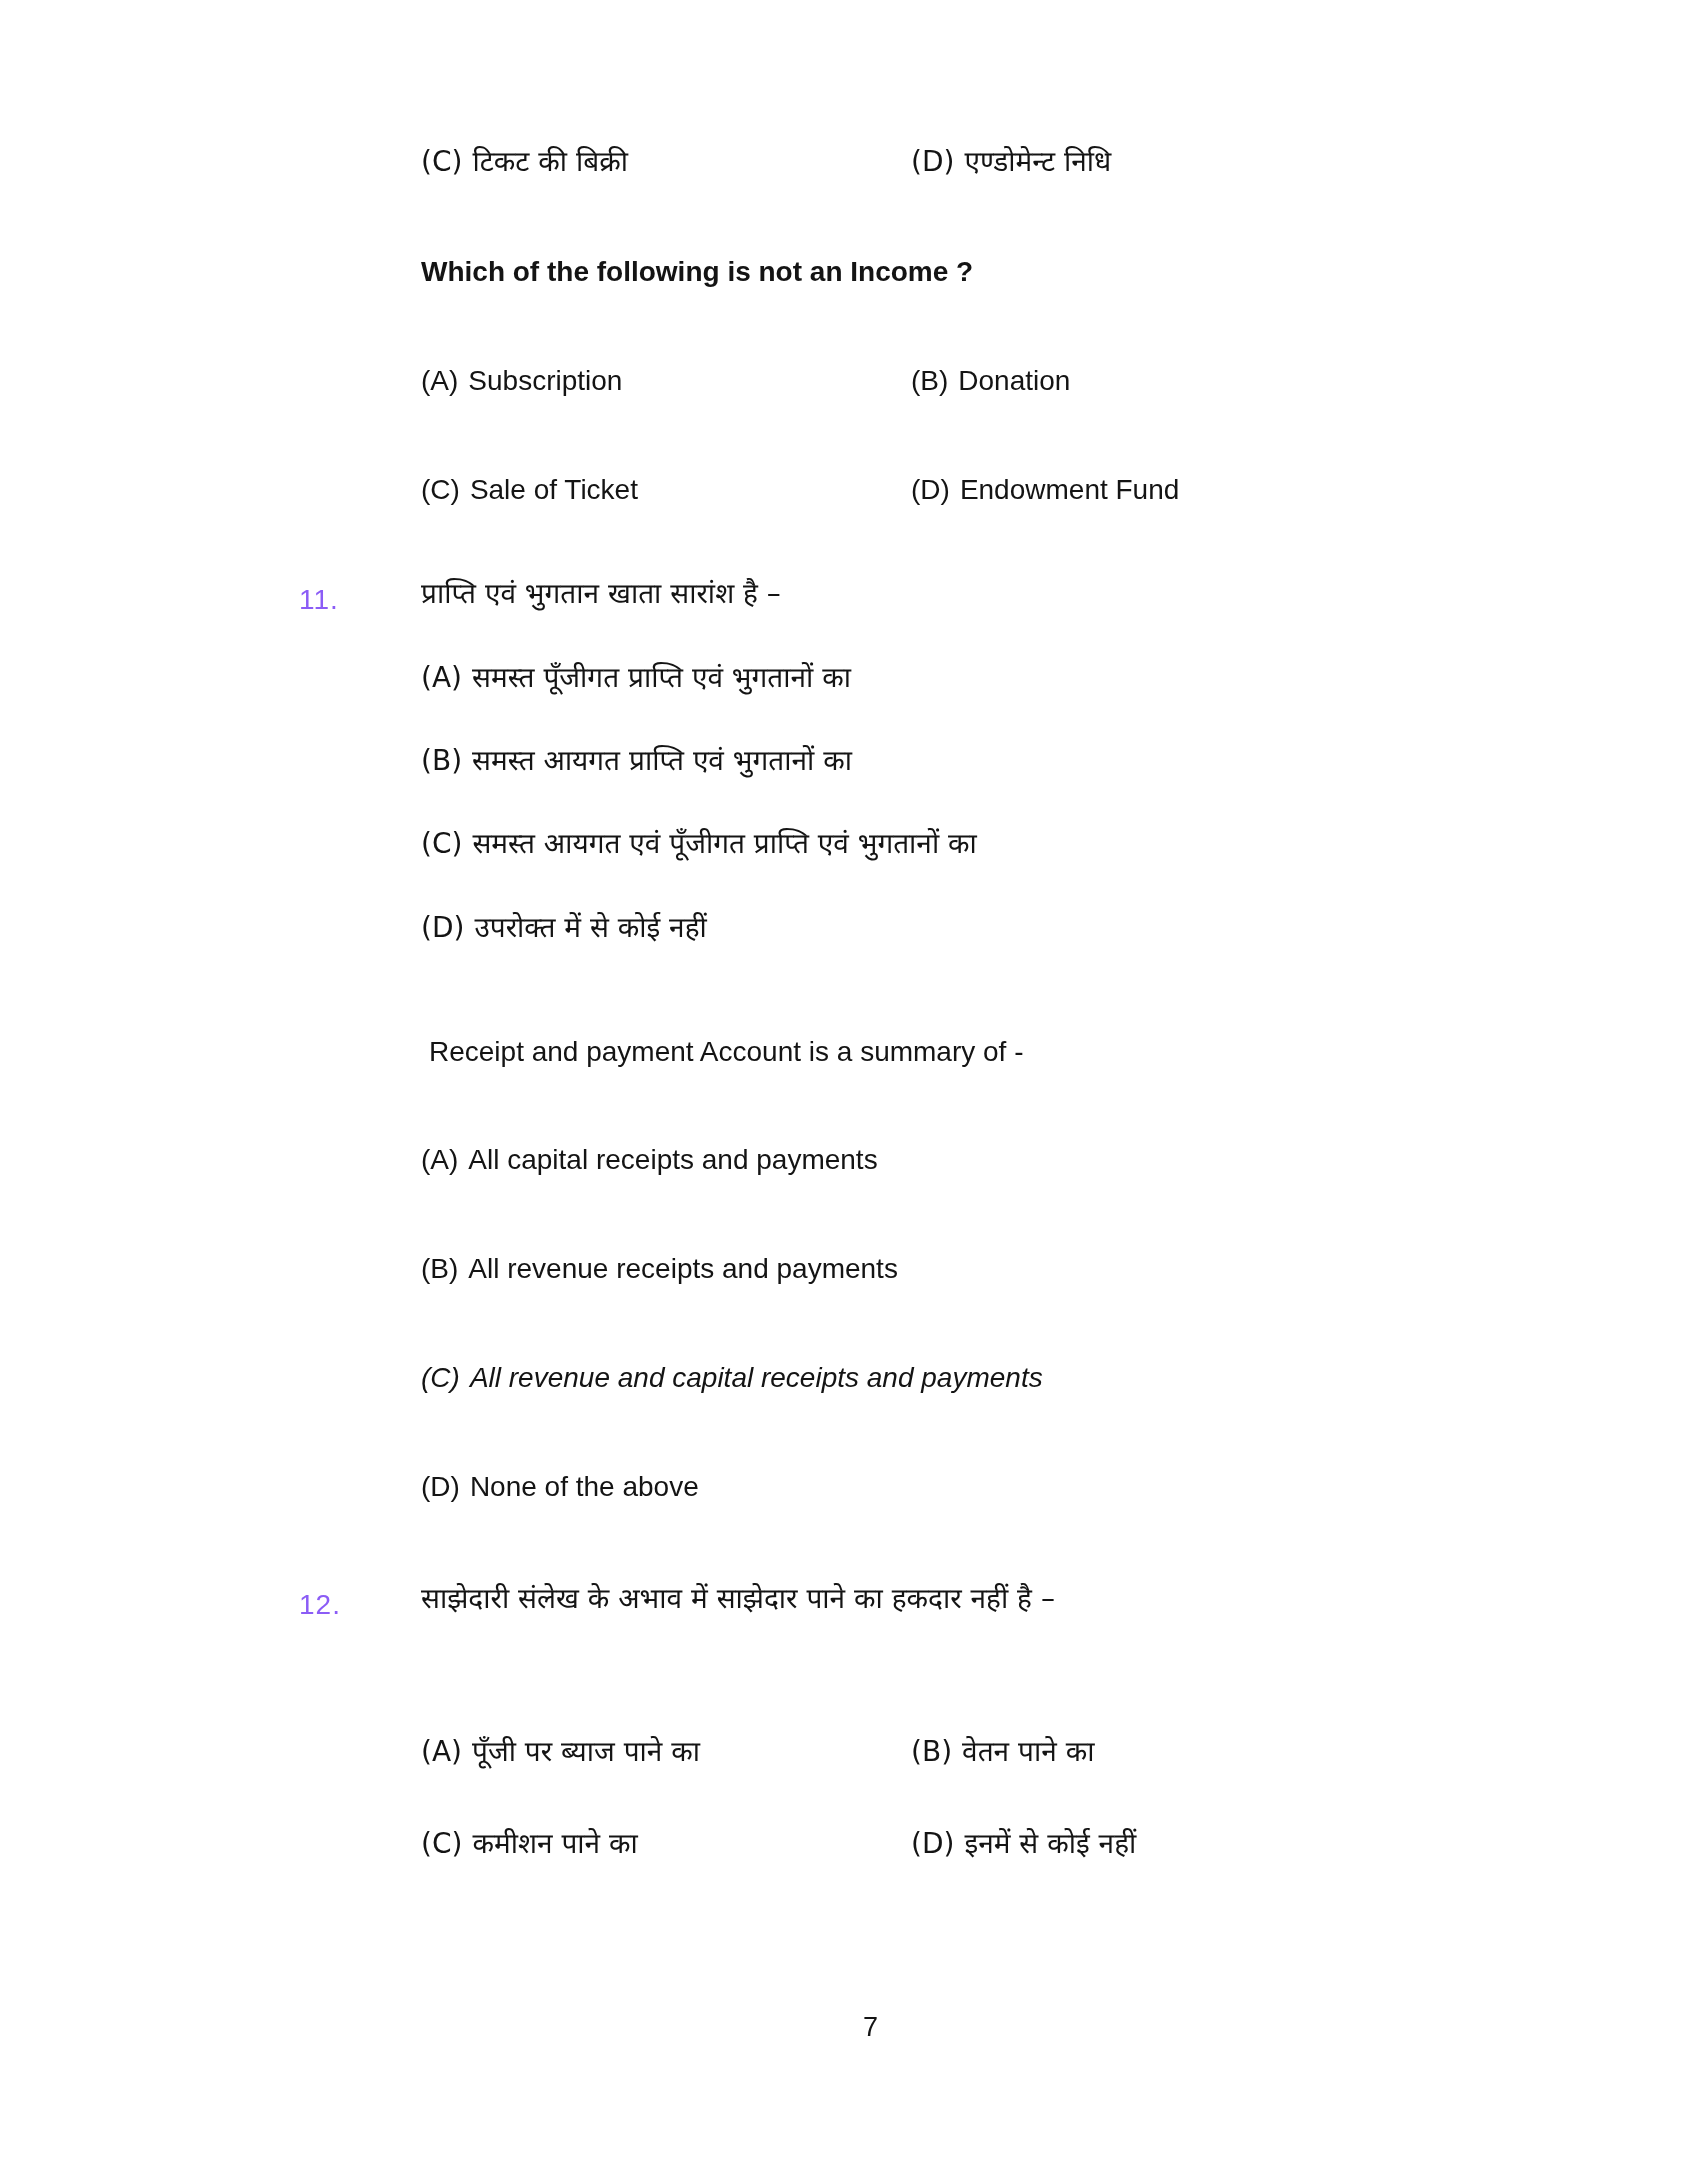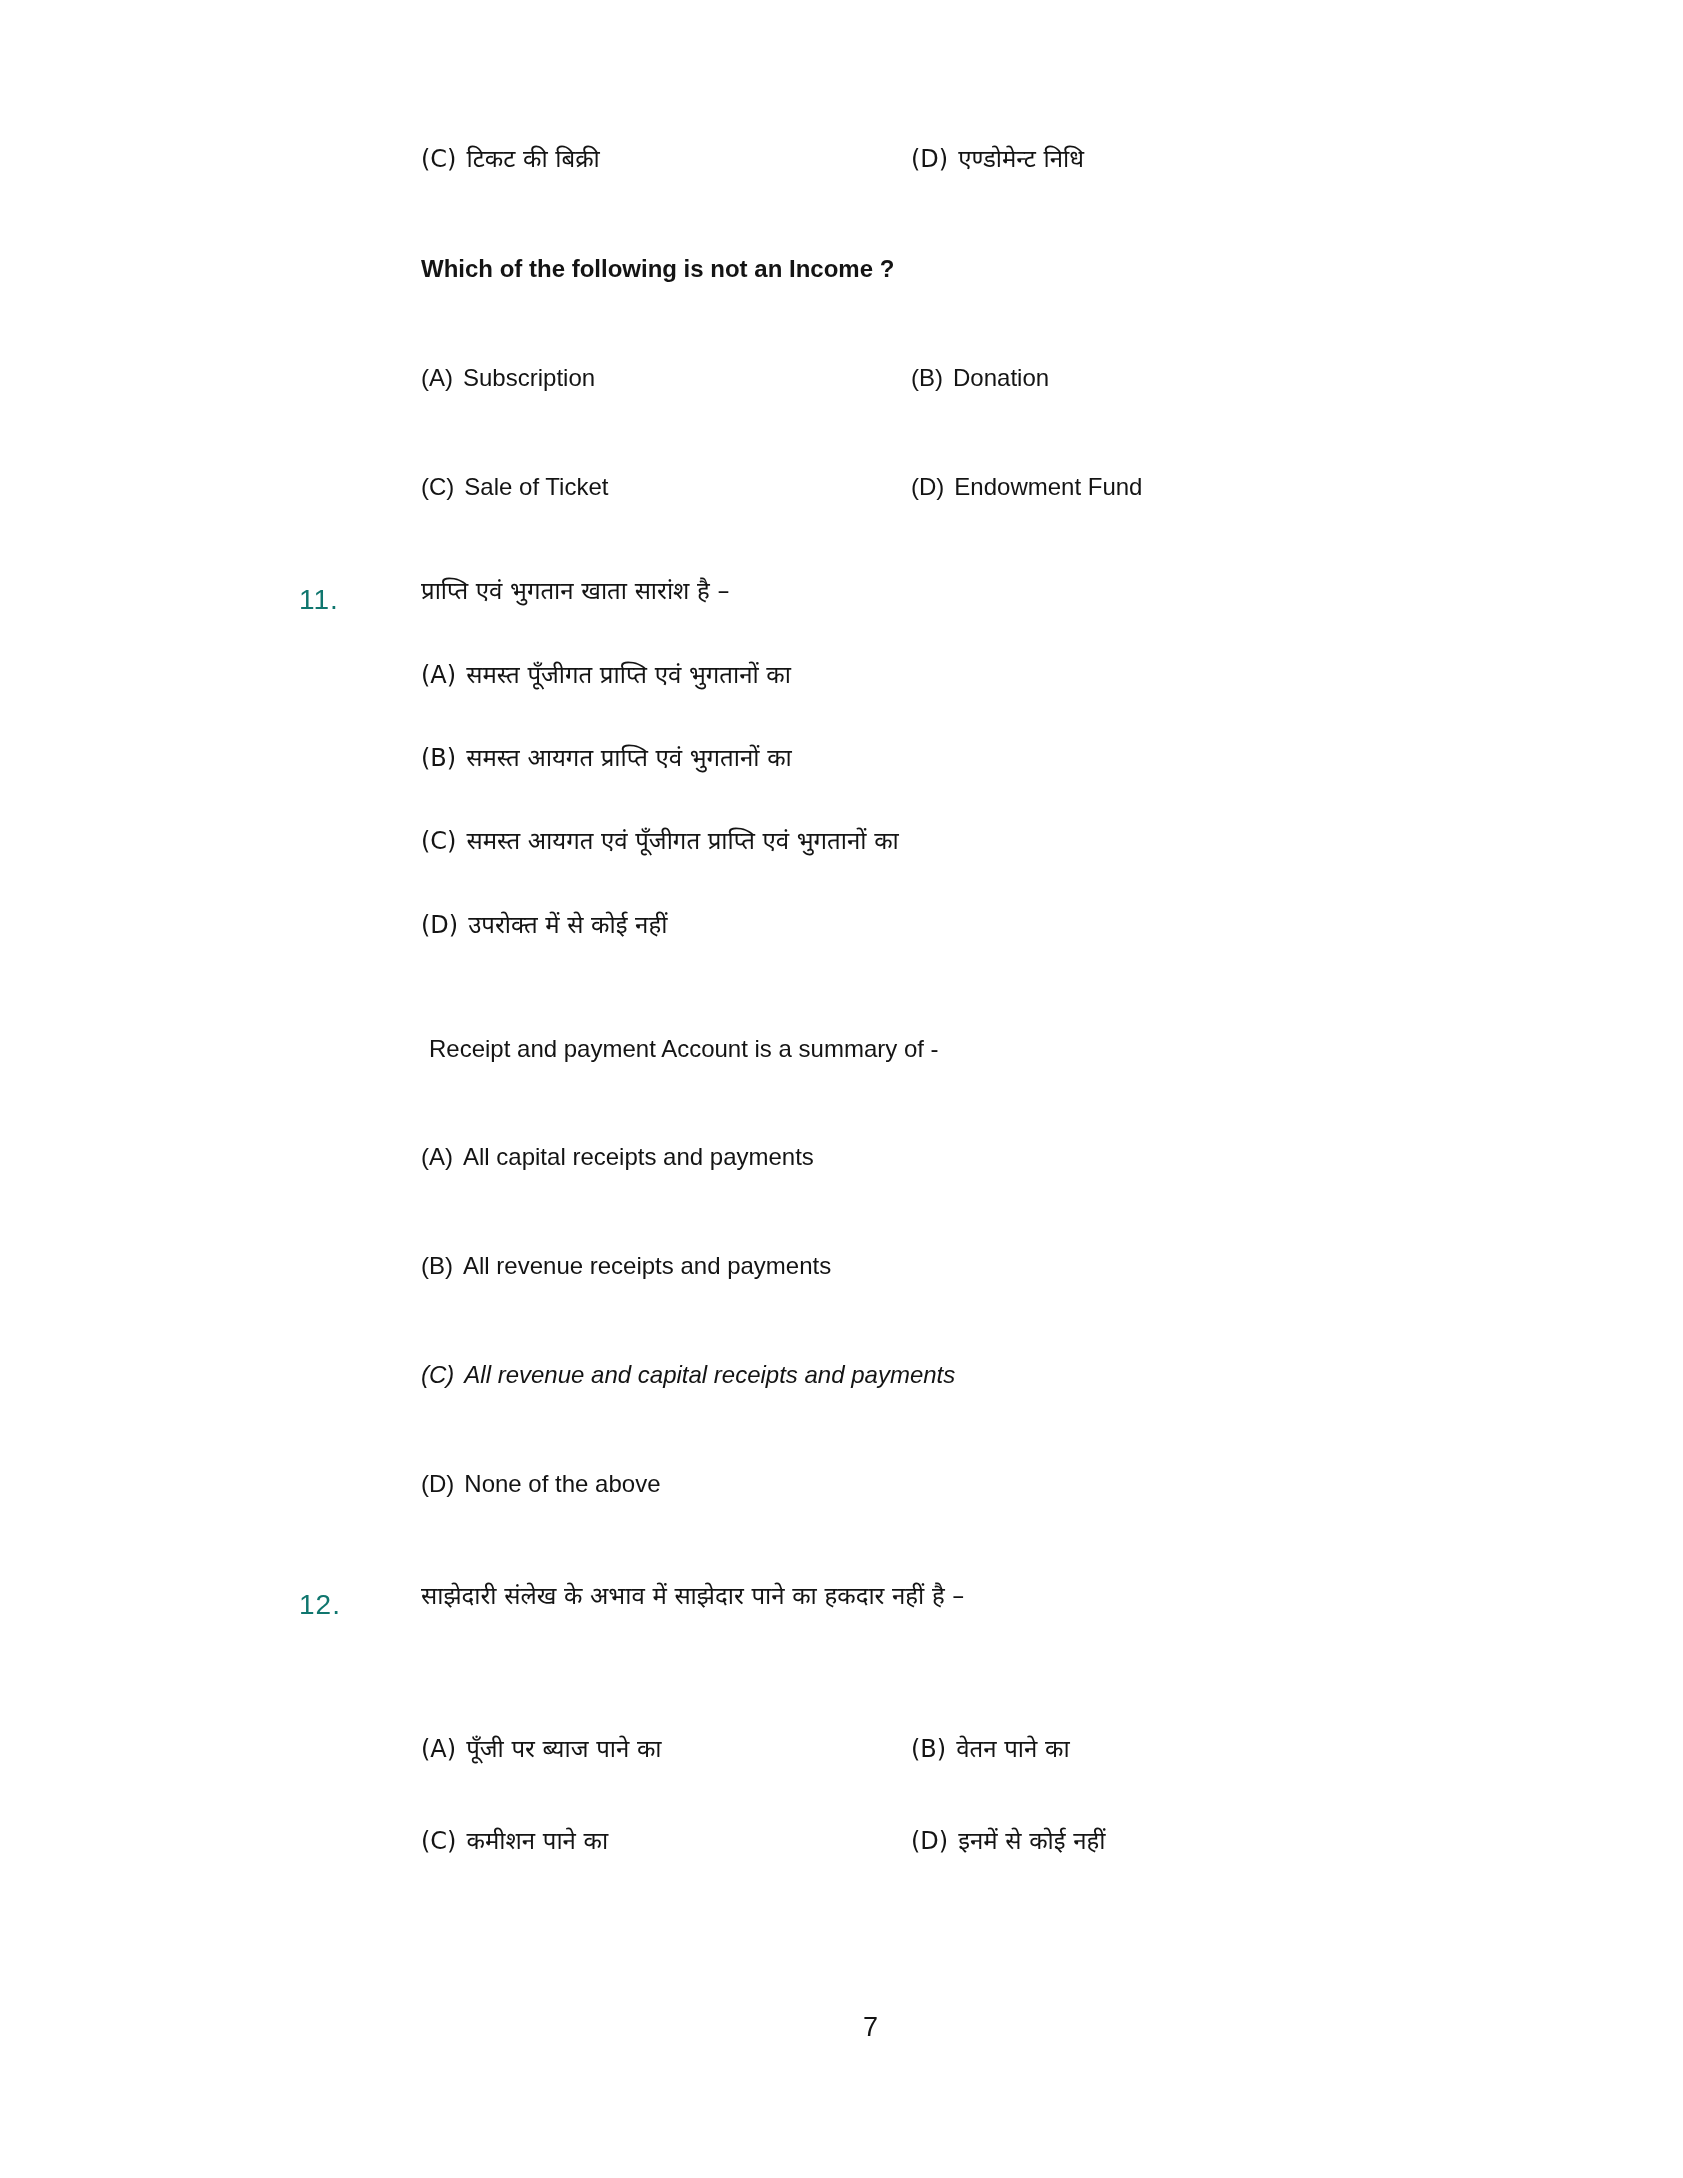--- a/index.html
+++ b/index.html
@@ -12,28 +12,28 @@
   .page {
     position: relative;
     width: 1683px;
     height: 2178px;
     background: #ffffff;
     overflow: hidden;
   }
   .line {
     position: absolute;
     white-space: nowrap;
-    font-size: 24px;
+    font-size: 28px;
     line-height: 1.2;
     color: #141414;
   }
   .qnum {
     position: absolute;
     font-size: 28px;
-    color: #0f766e;
+    color: #8b5cf6;
     letter-spacing: 1px;
   }
   .opt-label {
     margin-right: 10px;
   }
   .hindi {
     font-family: "DejaVu Sans", "Liberation Sans", sans-serif;
   }
   .pagenum {
     position: absolute;

